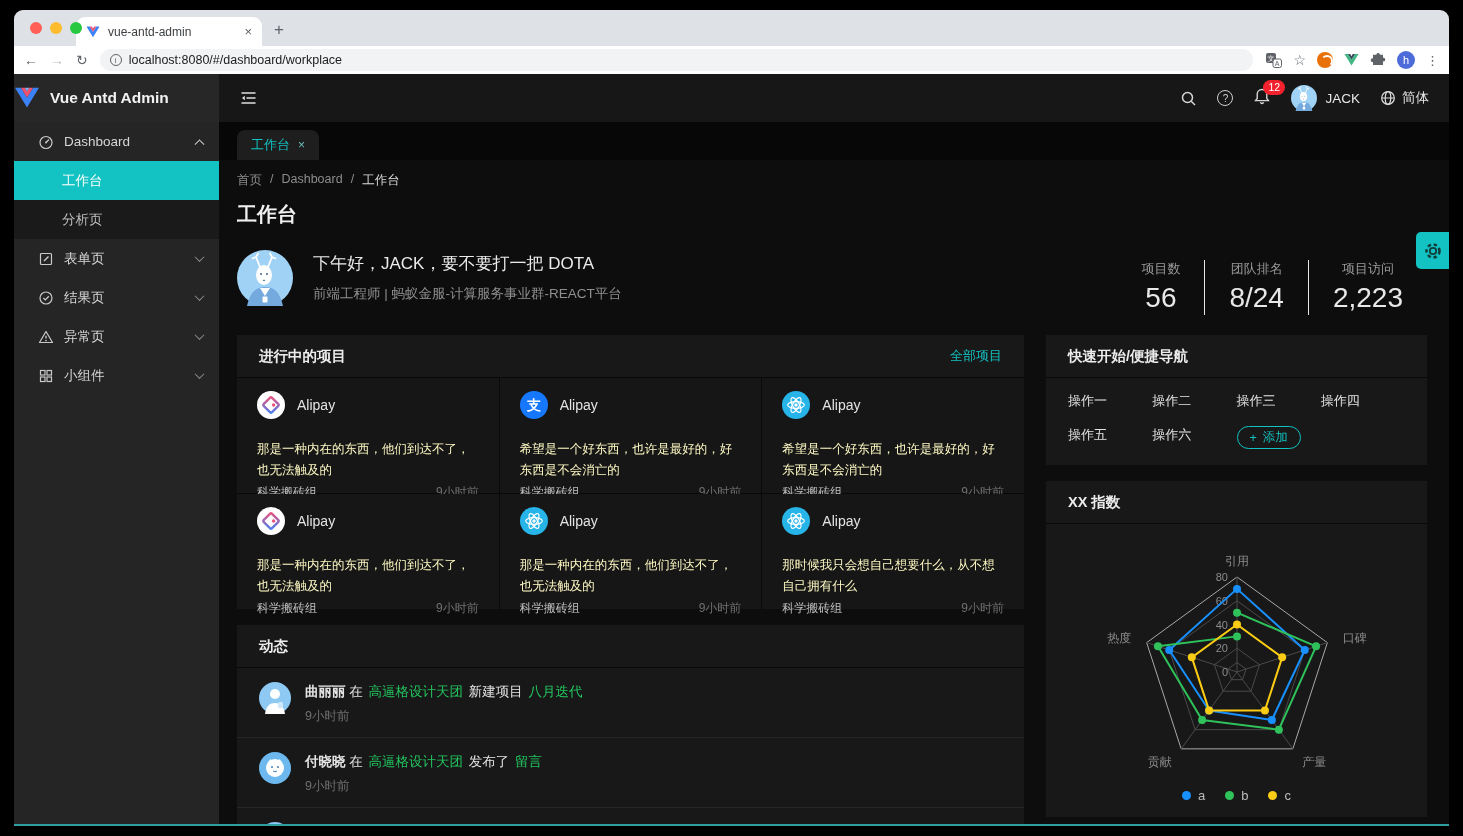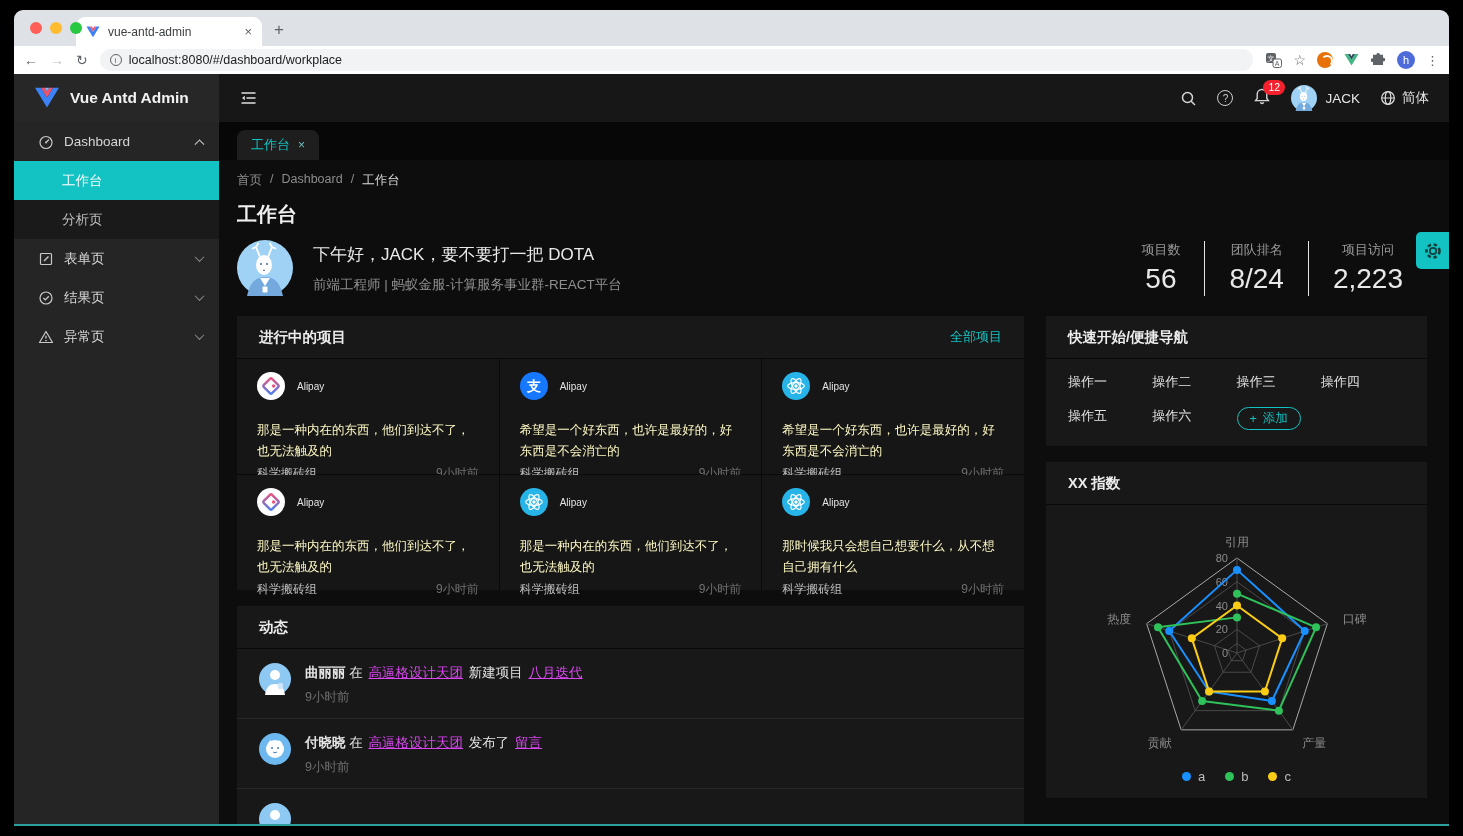--- a/index.html
+++ b/index.html
@@ -29,21 +29,21 @@
   .addr-right { display:flex; align-items:center; gap:11px; }
   .ext-orange { width:16px; height:16px; border-radius:50%; background:#e8710a; position:relative; }
   .ext-orange::after{content:"";position:absolute;left:4px;top:3px;width:8px;height:8px;
     border:2px solid #fff;border-left-color:transparent;border-bottom-color:transparent;border-radius:50%;}
   .profile-h { width:18px; height:18px; border-radius:50%; background:#4d6cd9; color:#fff;
     font-size:11px; display:flex; align-items:center; justify-content:center; }
   .kebab { color:#5f6368; font-size:13px; letter-spacing:0; }
   
   .app { position:absolute; top:64px; left:0; right:0; bottom:0; display:flex; }
   .sidebar { width:205px; background:#252525; flex-shrink:0; display:flex; flex-direction:column; }
-  .logo-row { height:48px; display:flex; align-items:center; padding-left:20px; gap:10px; background:#272727; }
+  .logo-row { height:48px; display:flex; align-items:center; padding-left:0; gap:10px; background:#272727; }
   .logo-title { color:#f2f2f2; font-size:15.5px; font-weight:bold; }
   .menu-item { height:39px; display:flex; align-items:center; padding:0 16px 0 24px; gap:10px;
     color:#d6d6d6; font-size:13.5px; }
   .menu-item .chev { margin-left:auto; }
   .chev { width:7px; height:7px; border-right:1.5px solid #8c8c8c; border-bottom:1.5px solid #8c8c8c;
     transform:rotate(45deg) translate(-1px,-1px); }
   .chev.up { transform:rotate(-135deg) translate(-2px,-2px); border-color:#d6d6d6; }
   .submenu { background:#1a1a1a; }
   .sub-item { height:39px; display:flex; align-items:center; padding-left:48px; color:#bfbfbf; font-size:13.5px; }
   .sub-item.active { background:#13c2c2; color:#fff; }
@@ -63,52 +63,52 @@
   .page-tab .x { font-size:12px; color:#6fbdbd; }
   .content { flex:1; overflow:hidden; padding:12px 22px 0 18px; background:#0d0d0d; }
   .breadcrumb { font-size:12.5px; color:#8c8c8c; display:flex; gap:8px; }
   .breadcrumb .cur { color:#d9d9d9; }
   .page-title { margin-top:12px; font-size:20px; font-weight:600; color:#f0f0f0; }
   .greet-row { margin-top:12px; display:flex; align-items:center; }
   .greet-texts { margin-left:20px; }
   .greet-title { font-size:17px; font-weight:500; color:#eaeaea; }
   .greet-sub { margin-top:10px; font-size:13.5px; color:#8f8f8f; }
   .stats { margin-left:auto; display:flex; }
-  .stat { padding:0 24px; text-align:center; }
+  .stat { padding:0 24px; text-align:center;margin-top:20px; }
   .stat + .stat { border-left:1px solid #e5e5e5; }
   .stat-label { font-size:13px; color:#9a9a9a; }
   .stat-value { margin-top:3px; font-size:28px; color:#e8e8e8; line-height:34px; }
   .grid { margin-top:20px; display:flex; gap:22px; align-items:flex-start; }
   .col-left { width:787px; flex-shrink:0; display:flex; flex-direction:column; gap:16px; }
   .col-right { flex:1; display:flex; flex-direction:column; gap:16px; }
   .card { background:#181818; }
   .card-head { height:43px; display:flex; align-items:center; padding:0 22px;
     border-bottom:1px solid #090909; }
   .card-title { color:#ececec; font-size:14.5px; font-weight:600; }
   .head-link { margin-left:auto; color:#13c2c2; font-size:13px; }
   .proj-grid { display:grid; grid-template-columns:repeat(3,1fr); gap:1px; background:#090909; }
   .proj-cell { background:#161616; padding:13px 20px 12px; height:115px; }
   .proj-top { display:flex; align-items:center; gap:12px; }
-  .proj-name { color:#e3e3e3; font-size:10px; font-weight:500; }
+  .proj-name { color:#e3e3e3; font-size:14px; font-weight:500; }
   .proj-desc { margin-top:20px; font-size:12.5px; line-height:21px; color:#fef9c3; height:38px; overflow:hidden; }
   .proj-foot { margin-top:7px; display:flex; font-size:12px; }
   .proj-group { color:#c0c0c0; font-weight:500; }
   .proj-time { margin-left:auto; color:#6f6f6f; }
   .qn-body { padding:14px 22px 16px; display:grid; grid-template-columns:repeat(4,1fr); row-gap:16px; }
   .qn-link { color:#e3e3e3; font-size:13px; }
   .add-btn { justify-self:start; display:inline-flex; align-items:center; gap:6px; color:#13c2c2;
     border:1px solid #13c2c2; border-radius:13px; font-size:12.5px; padding:2px 12px; background:transparent; }
   .chart-body { padding:10px 0 14px; }
   .legend { display:flex; justify-content:center; gap:20px; margin-top:2px; }
   .legend-item { display:flex; align-items:center; gap:7px; color:#bdbdbd; font-size:13px; }
   .legend-dot { width:9px; height:9px; border-radius:50%; }
   .act-item { padding:14px 22px 12px; display:flex; gap:14px; }
   .act-item + .act-item { border-top:1px solid #262626; }
   .act-text { font-size:13.5px; color:#e3e3e3; line-height:19px; }
-  .act-text .lnk { color:#d946ef; margin:0 2px;text-decoration:underline; }
+  .act-text .lnk { color:#22c55e; margin:0 2px; }
   .act-text .usr { font-weight:600; }
   .act-time { margin-top:7px; font-size:12.5px; color:#6f6f6f; }
   .settings-fab { position:absolute; right:0; top:222px; width:33px; height:37px; background:#13c2c2;
     border-radius:5px 0 0 5px; display:flex; align-items:center; justify-content:center; }
   svg text { font-family:"Liberation Sans","DejaVu Sans",sans-serif; }
 </style>
 </head>
 <body>
 
 <svg width="0" height="0" style="position:absolute">
@@ -223,20 +223,32 @@
         <span>结果页</span>
         <span class="chev"></span>
       </div>
       <div class="menu-item">
         <svg width="16" height="16" viewBox="0 0 16 16">
           <path d="M8 2.5 L14.5 13.5 H1.5 Z" fill="none" stroke="#c9c9c9" stroke-width="1.2" stroke-linejoin="round"></path>
           <path d="M8 6.8 v2.8" stroke="#c9c9c9" stroke-width="1.3"></path>
           <circle cx="8" cy="11.6" r="0.8" fill="#c9c9c9"></circle>
         </svg>
         <span>异常页</span>
+        <span class="chev"></span>
+      </div>
+      <div class="menu-item">
+        <svg width="16" height="16" viewBox="0 0 16 16">
+          <g fill="none" stroke="#c9c9c9" stroke-width="1.2">
+            <rect x="2.5" y="2.5" width="4.5" height="4.5"></rect>
+              <rect x="9" y="2.5" width="4.5" height="4.5"></rect>
+            <rect x="2.5" y="9" width="4.5" height="4.5"></rect>
+              <rect x="9" y="9" width="4.5" height="4.5"></rect>
+          </g>
+        </svg>
+        <span>小组件</span>
         <span class="chev"></span>
       </div>
     </div>
 
     <div class="main">
       <div class="topbar">
         <svg width="19" height="18" viewBox="0 0 18 18">
           <g stroke="#e0e0e0" stroke-width="1.5" stroke-linecap="round">
             <path d="M2.5 4 h13 M7.5 9 h8 M2.5 14 h13"></path>
           </g>

